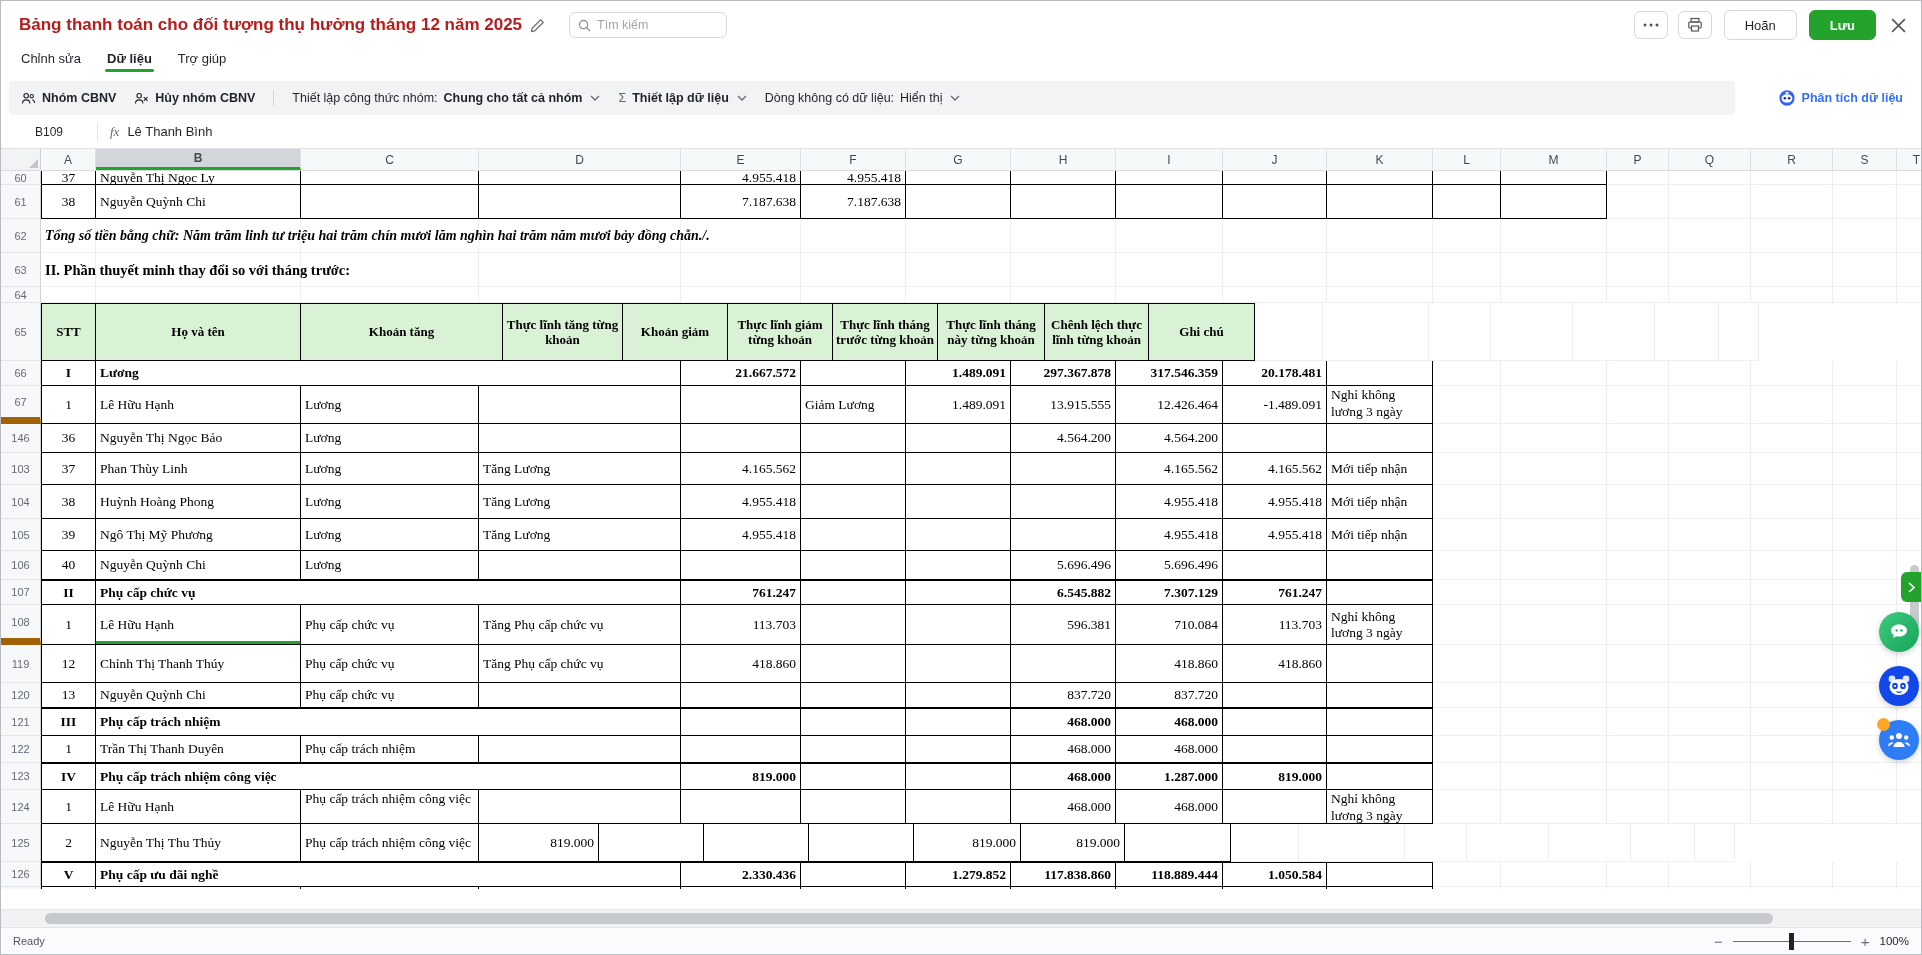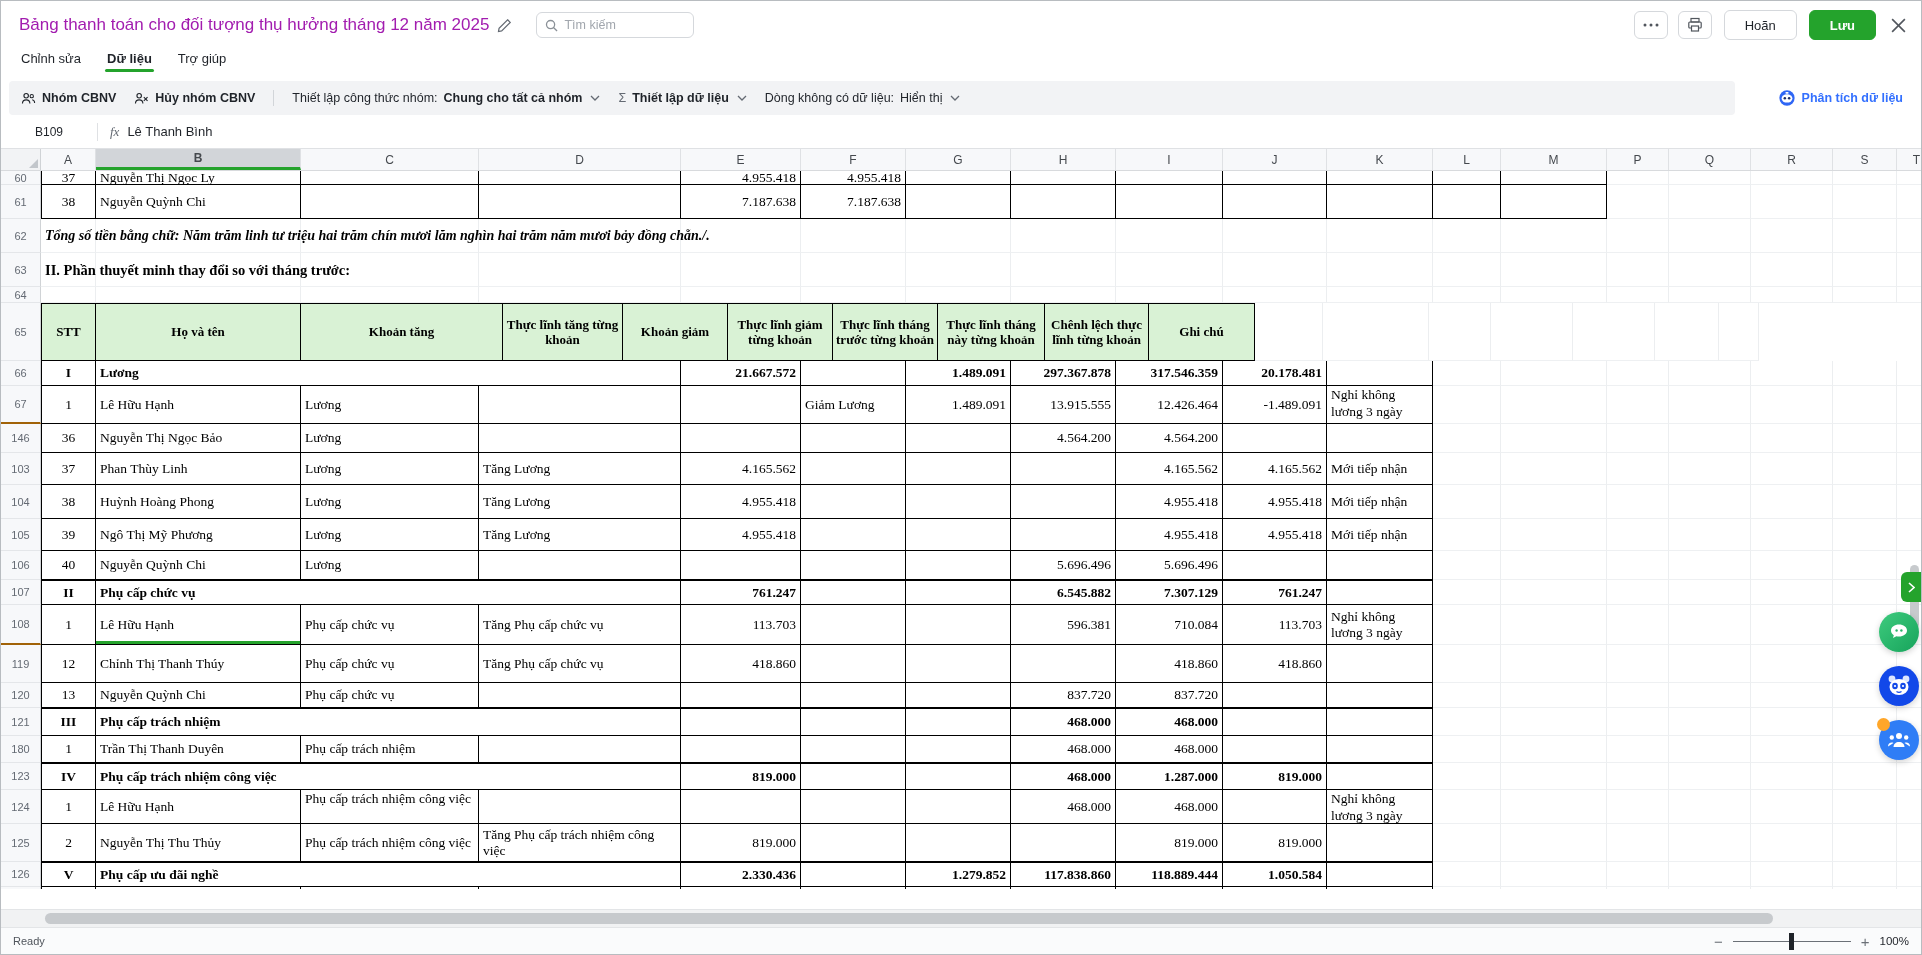--- a/index.html
+++ b/index.html
@@ -3,21 +3,21 @@
 <meta charset="utf-8">
 <style>
   * { margin:0; padding:0; box-sizing:border-box; }
   html,body { width:1922px; height:955px; overflow:hidden; background:#e8e8e8;
     font-family:"Liberation Sans","DejaVu Sans",sans-serif; }
   .window { width:1922px; height:955px; background:#fff; border:1px solid #b8bcc0;
     display:flex; flex-direction:column; position:relative; }
 
   
   .hdr { height:48px; display:flex; align-items:center; padding:0 14px 0 18px; background:#fff; }
-  .hdr-title { font-size:17px; font-weight:normal; color:#a21caf; white-space:nowrap; }
+  .hdr-title { font-size:17px; font-weight:bold; color:#b91c1c; white-space:nowrap; }
   .pencil { margin-left:8px; display:inline-flex; cursor:pointer; }
   .searchbox { margin-left:24px; width:158px; height:26px; border:1px solid #d5d8dc; border-radius:6px;
     display:flex; align-items:center; padding:0 8px; color:#a1a6ad; font-size:12.5px; gap:6px; background:#fff; }
   .hdr-spacer { flex:1; }
   .iconbtn { width:34px; height:28px; border:1px solid #d5d8dc; border-radius:6px; display:flex;
     align-items:center; justify-content:center; margin-left:10px; cursor:pointer; color:#51565d; background:#fff; }
   .btn { height:30px; border-radius:6px; display:flex; align-items:center; justify-content:center;
     font-size:13px; padding:0 20px; margin-left:12px; cursor:pointer; }
   .btn.ghost { border:1px solid #d5d8dc; background:#fff; color:#1f2329; }
   .btn.primary { background:#24a32c; color:#fff; border:1px solid #24a32c; font-weight:bold; }
@@ -57,21 +57,21 @@
   .corner::after { content:""; position:absolute; right:2px; bottom:2px; border-style:solid;
     border-width:0 0 9px 9px; border-color:transparent transparent #c2c6cb transparent; }
   .colh { border-right:1px solid #dfe1e4; display:flex; align-items:center; justify-content:center;
     font-size:12px; color:#45494e; flex:none; height:100%; cursor:pointer; }
   .colh.sel { background:#d2d5d9; border-bottom:3px solid #24a32c; font-weight:bold; }
   .rows { overflow:hidden; height:718px; }
   .grow { display:flex; position:relative; flex:none; }
   .gut { width:40px; flex:none; background:#f7f8fa; border-right:1px solid #d0d3d6;
     border-bottom:1px solid #e4e6e9; display:flex; align-items:center; justify-content:center;
     font-size:11px; color:#646a73; cursor:pointer; }
-  .gut.hidden-after { border-bottom:2px solid #a16207; }
+  .gut.hidden-after { border-bottom:7px solid #a16207; }
   .cell { flex:none; height:100%; font-family:"Liberation Serif","DejaVu Serif",serif; font-size:13.5px;
     color:#000; display:flex; align-items:center; padding:0 4px; overflow:hidden; cursor:cell; }
   .gcell { border-right:1px solid #eceef0; border-bottom:1px solid #eef0f2; }
   .bcell { border-right:1px solid #000; border-bottom:1px solid #000; }
   .hcell { border-right:1px solid #000; border-bottom:1px solid #000; border-top:1px solid #000;
     background:#d9f2d5; font-weight:bold; text-align:center; justify-content:center;
     line-height:1.18; font-size:13px; padding:0 3px; }
   .bleft { border-left:1.5px solid #000; }
   .ttop { border-top:1.5px solid #000; }
   .tbot { border-bottom:1.5px solid #000; }
@@ -622,21 +622,21 @@
           <div class="cell bcell ttop bold" style="width: 106px;"></div>
           <div class="cell gcell bold" style="width: 68px;"></div>
           <div class="cell gcell bold" style="width: 106px;"></div>
           <div class="cell gcell bold" style="width: 62px;"></div>
           <div class="cell gcell bold" style="width: 82px;"></div>
           <div class="cell gcell bold" style="width: 82px;"></div>
           <div class="cell gcell bold" style="width: 64px;"></div>
           <div class="cell gcell bold" style="width: 40px;"></div>
         </div>
         <div class="grow" style="height: 27px;">
-          <div class="gut">180</div>
+          <div class="gut">122</div>
           <div class="cell bcell bleft a-c" style="width: 55px;">1</div>
           <div class="cell bcell a-l" style="width: 205px;">Trần Thị Thanh Duyên</div>
           <div class="cell bcell a-l" style="width: 178px;">Phụ cấp trách nhiệm</div>
           <div class="cell bcell" style="width: 202px;"></div>
           <div class="cell bcell" style="width: 120px;"></div>
           <div class="cell bcell" style="width: 105px;"></div>
           <div class="cell bcell" style="width: 105px;"></div>
           <div class="cell bcell a-r" style="width: 105px;">468.000</div>
           <div class="cell bcell a-r" style="width: 107px;">468.000</div>
           <div class="cell bcell" style="width: 104px;"></div>
@@ -687,21 +687,20 @@
           <div class="cell gcell" style="width: 82px;"></div>
           <div class="cell gcell" style="width: 82px;"></div>
           <div class="cell gcell" style="width: 64px;"></div>
           <div class="cell gcell" style="width: 40px;"></div>
         </div>
         <div class="grow" style="height: 38px;">
           <div class="gut">125</div>
           <div class="cell bcell bleft a-c" style="width: 55px;">2</div>
           <div class="cell bcell a-l" style="width: 205px;">Nguyễn Thị Thu Thủy</div>
           <div class="cell bcell a-l" style="width: 178px;">Phụ cấp trách nhiệm công việc</div>
-          <div class="cell bcell a-l" style="width: 202px;">Tăng Phụ cấp trách nhiệm công việc</div>
           <div class="cell bcell a-r" style="width: 120px;">819.000</div>
           <div class="cell bcell" style="width: 105px;"></div>
           <div class="cell bcell" style="width: 105px;"></div>
           <div class="cell bcell" style="width: 105px;"></div>
           <div class="cell bcell a-r" style="width: 107px;">819.000</div>
           <div class="cell bcell a-r" style="width: 104px;">819.000</div>
           <div class="cell bcell" style="width: 106px;"></div>
           <div class="cell gcell" style="width: 68px;"></div>
           <div class="cell gcell" style="width: 106px;"></div>
           <div class="cell gcell" style="width: 62px;"></div>

